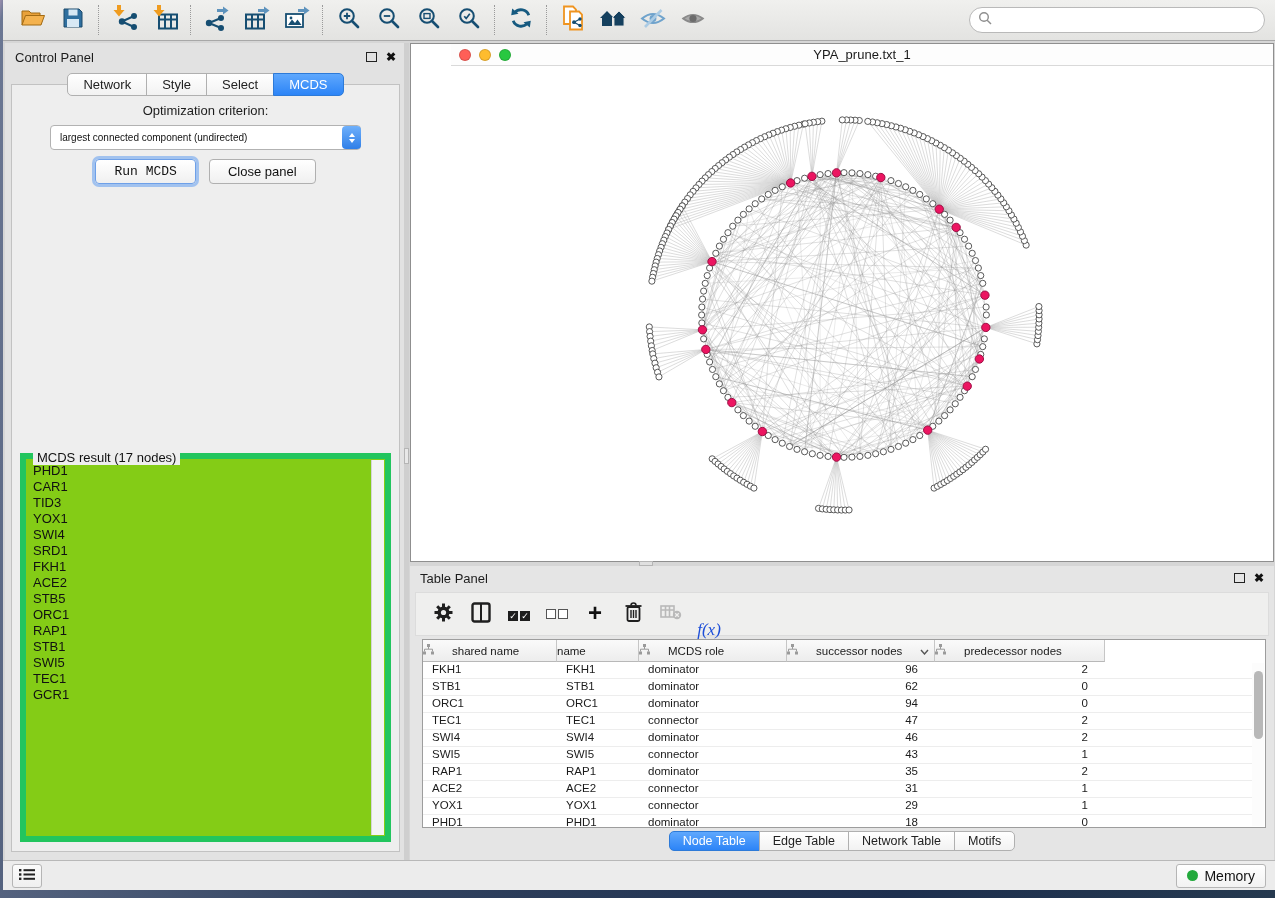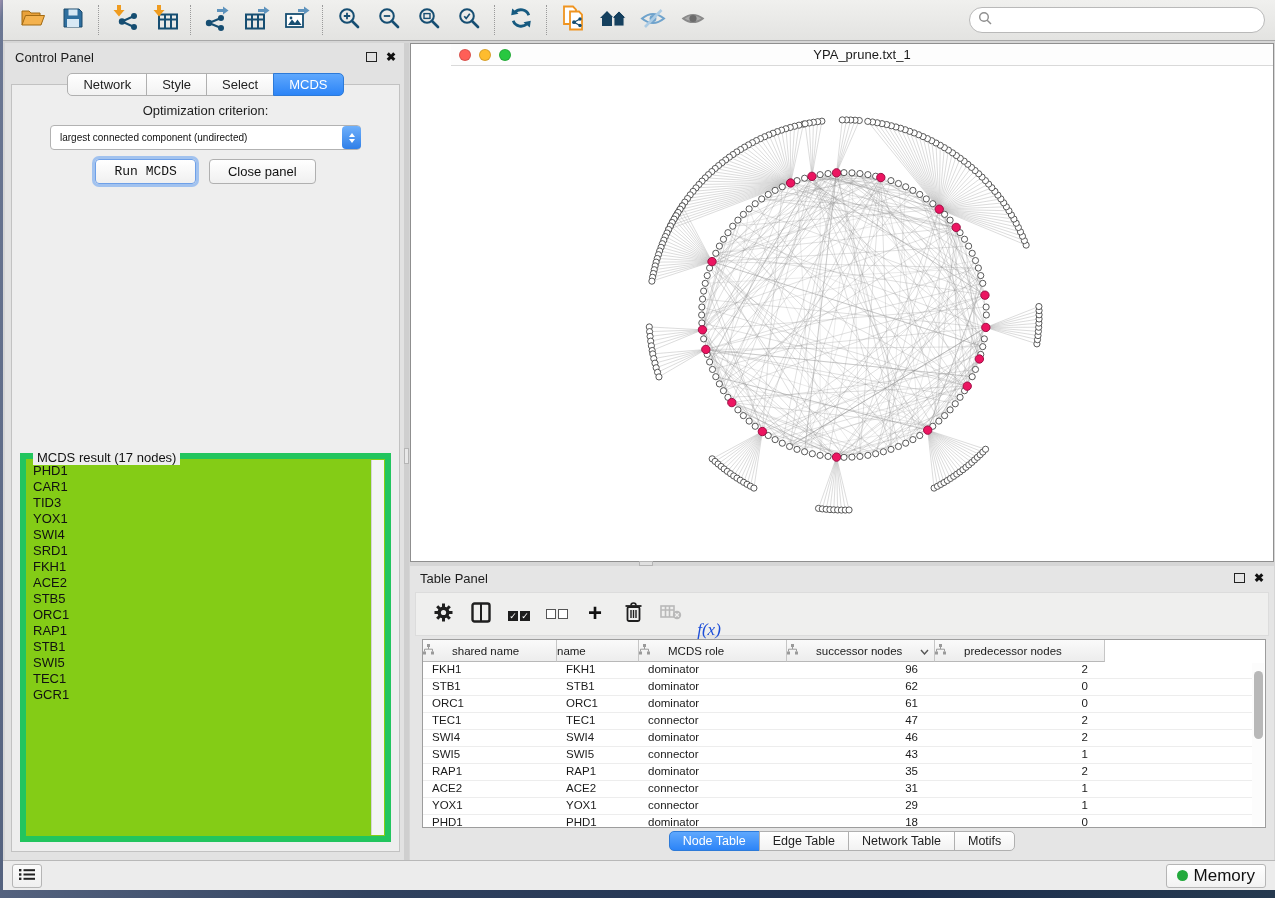--- a/index.html
+++ b/index.html
@@ -91,21 +91,21 @@
 
   .tp-tabs{position:absolute;left:0;right:0;top:265px;display:flex;justify-content:center;}
   .tp-tabs .seg{padding:2px 13px;font-size:12.5px;}
 
   
   .status-bar{position:absolute;left:0;right:0;bottom:0;height:30px;background:#ececec;border-top:1px solid #b8b8b8;
     display:flex;align-items:center;padding:0 9px;box-sizing:border-box;}
   .list-btn{width:28px;height:22px;border:1px solid #b5b5b5;background:linear-gradient(#fcfcfc,#efefef);border-radius:3px;
     display:flex;align-items:center;justify-content:center;}
   .memory-btn{margin-left:auto;height:22px;border:1px solid #b5b5b5;background:linear-gradient(#ffffff,#f2f2f2);border-radius:3px;
-    display:flex;align-items:center;gap:6px;padding:0 10px;font-size:17px;color:#111;}
+    display:flex;align-items:center;gap:6px;padding:0 10px;font-size:14px;color:#111;}
   .mem-dot{width:11px;height:11px;border-radius:50%;display:inline-block;}
 </style>
 </head>
 <body>
 
 <div class="app">
 
   <div class="toolbar">
     <div class="tb">
       <span><svg width="26" height="24" viewBox="0 0 26 24">
@@ -1197,21 +1197,21 @@
             <div class="td col0">STB1</div>
             <div class="td col1">STB1</div>
             <div class="td col2">dominator</div>
             <div class="td col3 num">62</div>
             <div class="td col4 num">0</div>
           </div>
           <div class="tr">
             <div class="td col0">ORC1</div>
             <div class="td col1">ORC1</div>
             <div class="td col2">dominator</div>
-            <div class="td col3 num">61</div>
+            <div class="td col3 num">94</div>
             <div class="td col4 num">0</div>
           </div>
           <div class="tr">
             <div class="td col0">TEC1</div>
             <div class="td col1">TEC1</div>
             <div class="td col2">connector</div>
             <div class="td col3 num">47</div>
             <div class="td col4 num">2</div>
           </div>
           <div class="tr">

